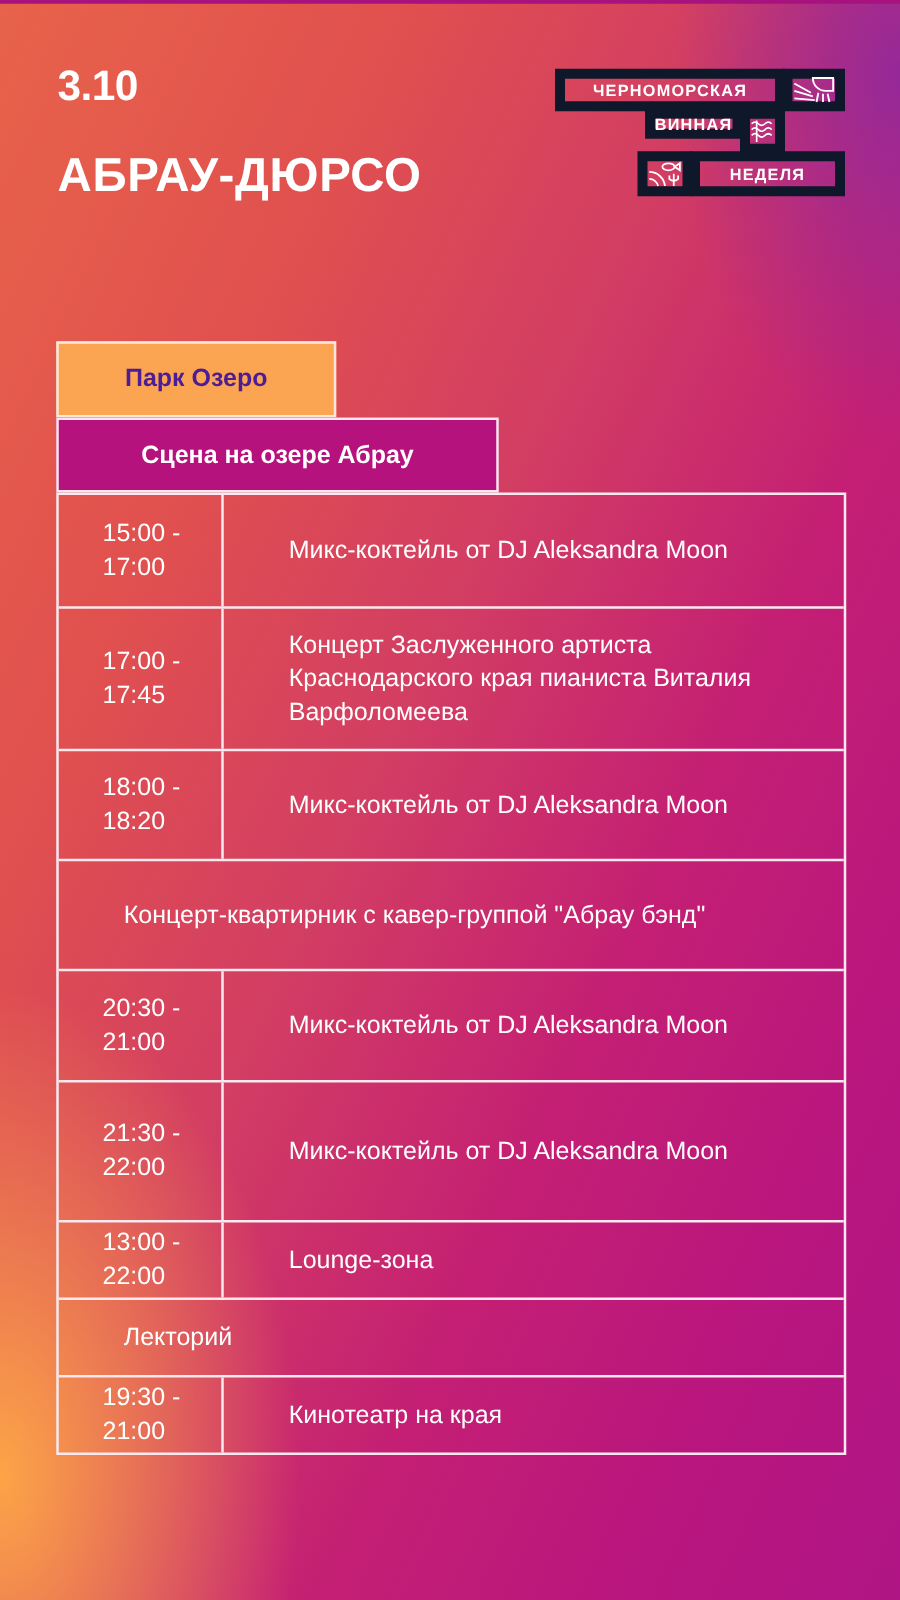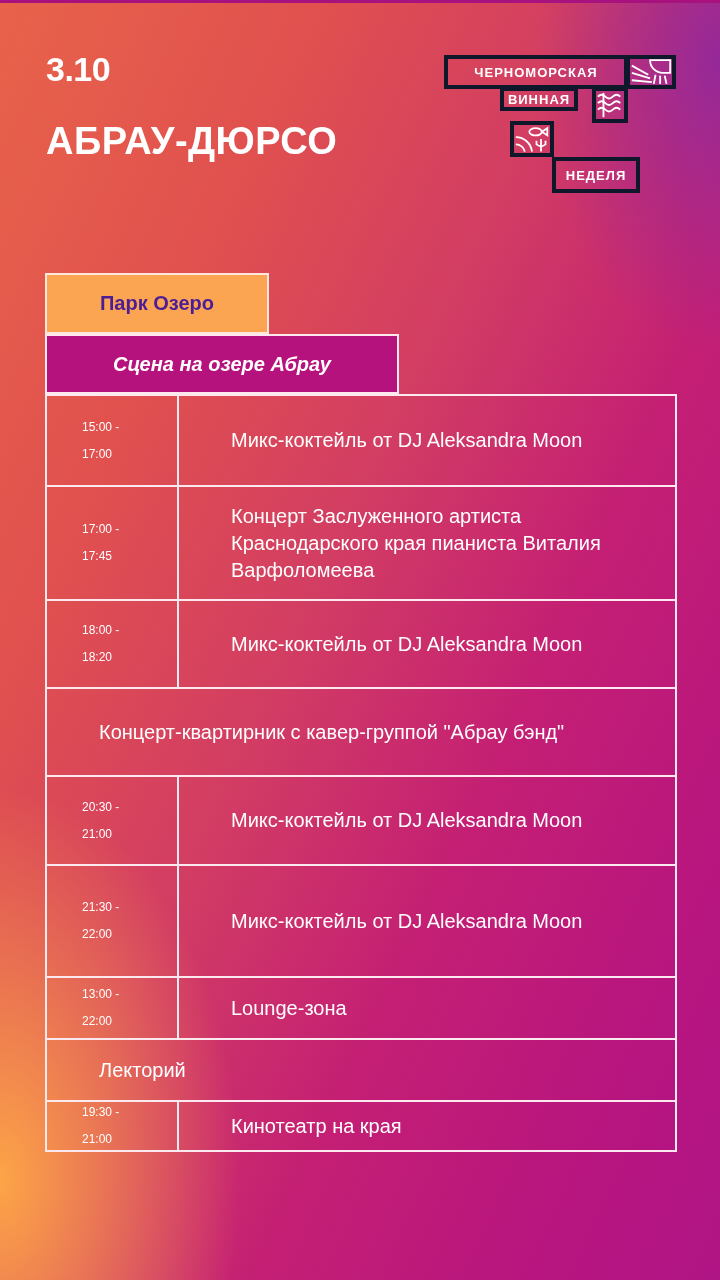--- a/index.html
+++ b/index.html
@@ -10,29 +10,29 @@
       background:
         radial-gradient(ellipse 260px 420px at 720px 60px, rgba(140,40,160,0.85), rgba(140,40,160,0) 70%),
         radial-gradient(ellipse 320px 520px at 0px 1180px, rgba(255,170,70,0.95), rgba(255,170,70,0) 75%),
         linear-gradient(115deg, #e8634a 0%, #e0504f 25%, #d23d63 45%, #c41f74 65%, #b8157f 85%, #b01585 100%);
     }
     .topbar { position:absolute; left:0; top:0; width:720px; height:3px; background:#a8127f; }
     .date { position:absolute; left:46px; top:50px; font-size:34px; font-weight:bold; letter-spacing:-0.5px; }
     .place { position:absolute; left:46px; top:120px; font-size:38px; font-weight:bold; letter-spacing:0.5px; }
 
     .logo { position:absolute; left:444px; top:55px; width:232px; height:102px; }
-    .logo .box { position:absolute; border:4px solid #0f172a; box-sizing:border-box; display:flex; align-items:center; justify-content:center; font-size:13px; font-weight:bold; letter-spacing:1px; }
+    .logo .box { position:absolute; border:8px solid #0f172a; box-sizing:border-box; display:flex; align-items:center; justify-content:center; font-size:13px; font-weight:bold; letter-spacing:1px; }
 
     .tag1 { position:absolute; left:45px; top:273px; width:224px; height:61px; background:#fba452; border:2px solid #ffe7dd; box-sizing:border-box; display:flex; align-items:center; justify-content:center; font-size:20px; font-weight:bold; color:#4c1d95; }
-    .tag2 { position:absolute; left:45px; top:334px; width:354px; height:60px; background:#b5127e; border:2px solid #ffe7ee; box-sizing:border-box; display:flex; align-items:center; justify-content:center; font-size:20px; font-weight:bold;font-style:italic; }
+    .tag2 { position:absolute; left:45px; top:334px; width:354px; height:60px; background:#b5127e; border:2px solid #ffe7ee; box-sizing:border-box; display:flex; align-items:center; justify-content:center; font-size:20px; font-weight:bold; }
 
     .table { position:absolute; left:45px; top:394px; width:632px; border:2px solid #fbe9ef; box-sizing:border-box; }
     .row { display:flex; border-top:2px solid #fbe9ef; box-sizing:border-box; }
     .row:first-child { border-top:none; }
-    .time { width:132px; border-right:2px solid #fbe9ef; box-sizing:border-box; display:flex; align-items:center; padding-left:35px; font-size:12px; line-height:27px; white-space:pre-line; }
+    .time { width:132px; border-right:2px solid #fbe9ef; box-sizing:border-box; display:flex; align-items:center; padding-left:35px; font-size:20px; line-height:27px; white-space:pre-line; }
     .event { flex:1; display:flex; align-items:center; padding-left:52px; padding-right:30px; font-size:20px; line-height:27px; }
   </style>
 </head>
 <body>
 
 <div class="topbar"></div>
 
 <div class="date">3.10</div>
 <div class="place">АБРАУ-ДЮРСО</div>
 
@@ -44,42 +44,42 @@
     <svg width="46" height="30" viewBox="0 0 46 30" fill="none" stroke="#fff" stroke-width="2">
       <path d="M22 2 A14 14 0 0 0 36 16 L44 16 L44 2 Z"></path>
       <line x1="2" y1="8" x2="20" y2="18"></line>
         <line x1="2" y1="16" x2="22" y2="22"></line>
         <line x1="2" y1="24" x2="24" y2="26"></line>
       <line x1="28" y1="18" x2="26" y2="28"></line>
         <line x1="33" y1="19" x2="33" y2="28"></line>
         <line x1="38" y1="19" x2="40" y2="28"></line>
     </svg>
   </div>
-  <div class="box" style="left:56px;top:32px;width:78px;height:24px;">
+  <div class="box" style="left:72px;top:32px;width:78px;height:24px;justify-content:flex-end;">
     <span>ВИННАЯ</span>
   </div>
   <div class="box" style="left:148px;top:32px;width:36px;height:36px;">
     <svg width="30" height="30" viewBox="0 0 30 30" fill="none" stroke="#fff" stroke-width="2">
       <path d="M2 6 q4 -4 8 0 t8 0 t8 0"></path>
         <path d="M2 13 q4 -4 8 0 t8 0 t8 0"></path>
         <path d="M2 20 q4 -4 8 0 t8 0 t8 0"></path>
       <line x1="8" y1="2" x2="8" y2="28"></line>
     </svg>
   </div>
   <div class="box" style="left:66px;top:66px;width:44px;height:36px;">
     <svg width="40" height="32" viewBox="0 0 40 32" fill="none" stroke="#fff" stroke-width="2">
       <path d="M2 14 A18 18 0 0 1 20 30"></path>
         <path d="M2 22 A10 10 0 0 1 12 30"></path>
       <ellipse cx="24" cy="8" rx="7" ry="4"></ellipse>
         <path d="M31 8 l6 -4 l0 8 z"></path>
       <line x1="30" y1="16" x2="30" y2="30"></line>
         <path d="M25 18 v4 q5 4 10 0 v-4"></path>
     </svg>
   </div>
-  <div class="box" style="left:108px;top:66px;width:88px;height:36px;margin-top:36px;">
+  <div class="box" style="left:108px;top:66px;width:124px;height:36px;">
     <span>НЕДЕЛЯ</span>
   </div>
 </div>
 
 <div class="tag1">
   <span>Парк Озеро</span>
 </div>
 <div class="tag2">
   <span>Сцена на озере Абрау</span>
 </div>
@@ -114,18 +114,18 @@
     <div class="event">Микс-коктейль от DJ Aleksandra Moon</div>
   </div>
   <div class="row" style="height:62px">
     <div class="time">13:00 -
 22:00</div>
     <div class="event">Lounge-зона</div>
   </div>
   <div class="row" style="height:62px">
     <div class="event">Лекторий</div>
   </div>
-  <div class="row" style="height:50px">
+  <div class="row" style="height:62px">
     <div class="time">19:30 -
 21:00</div>
     <div class="event">Кинотеатр на края</div>
   </div>
 </div>
 
 </body></html>

